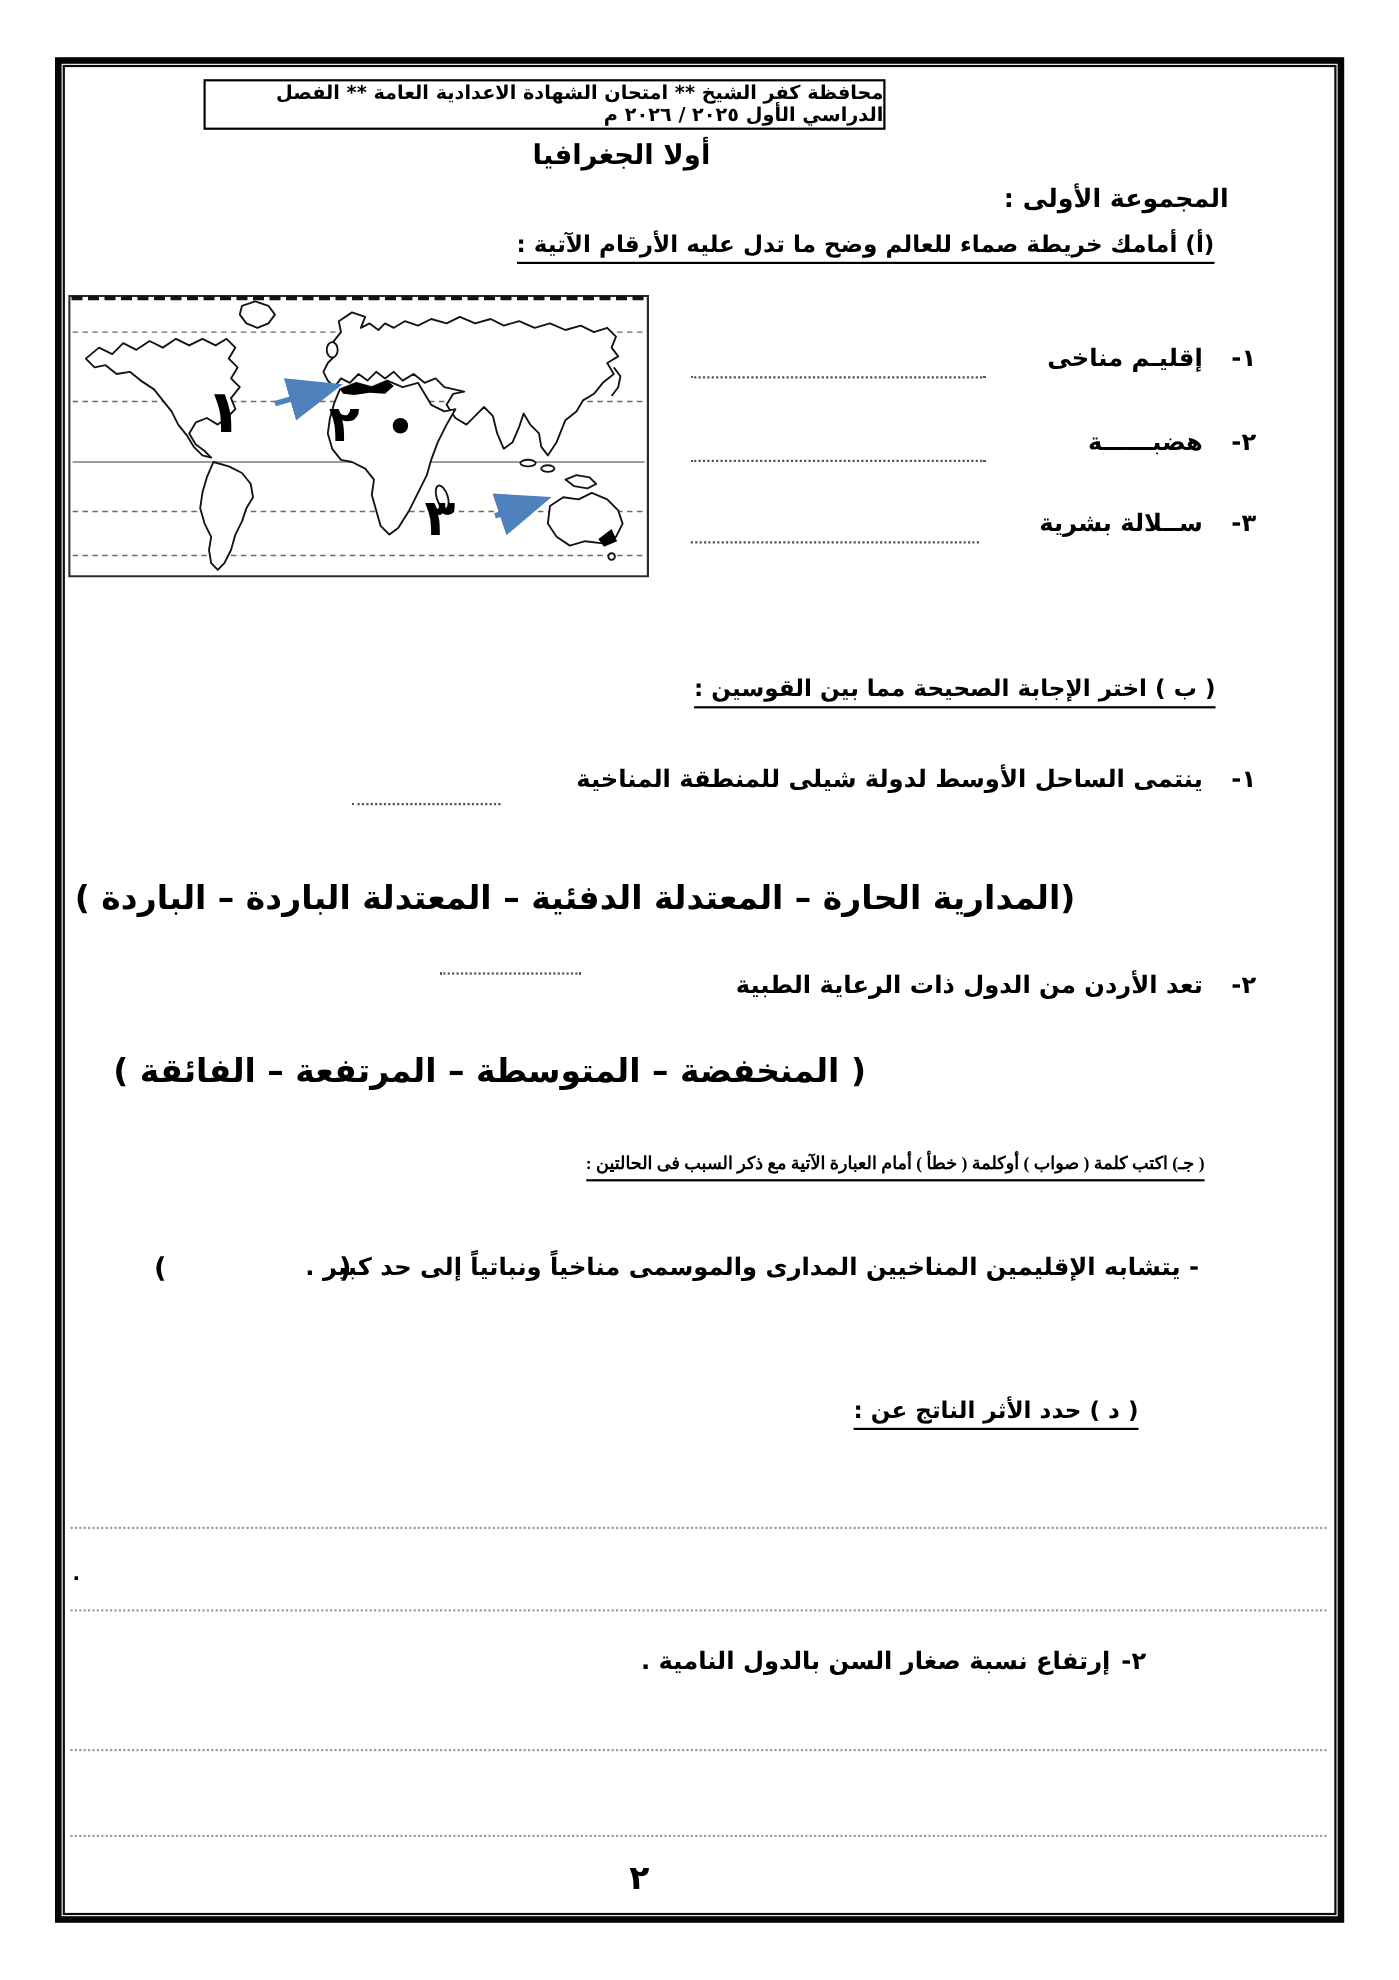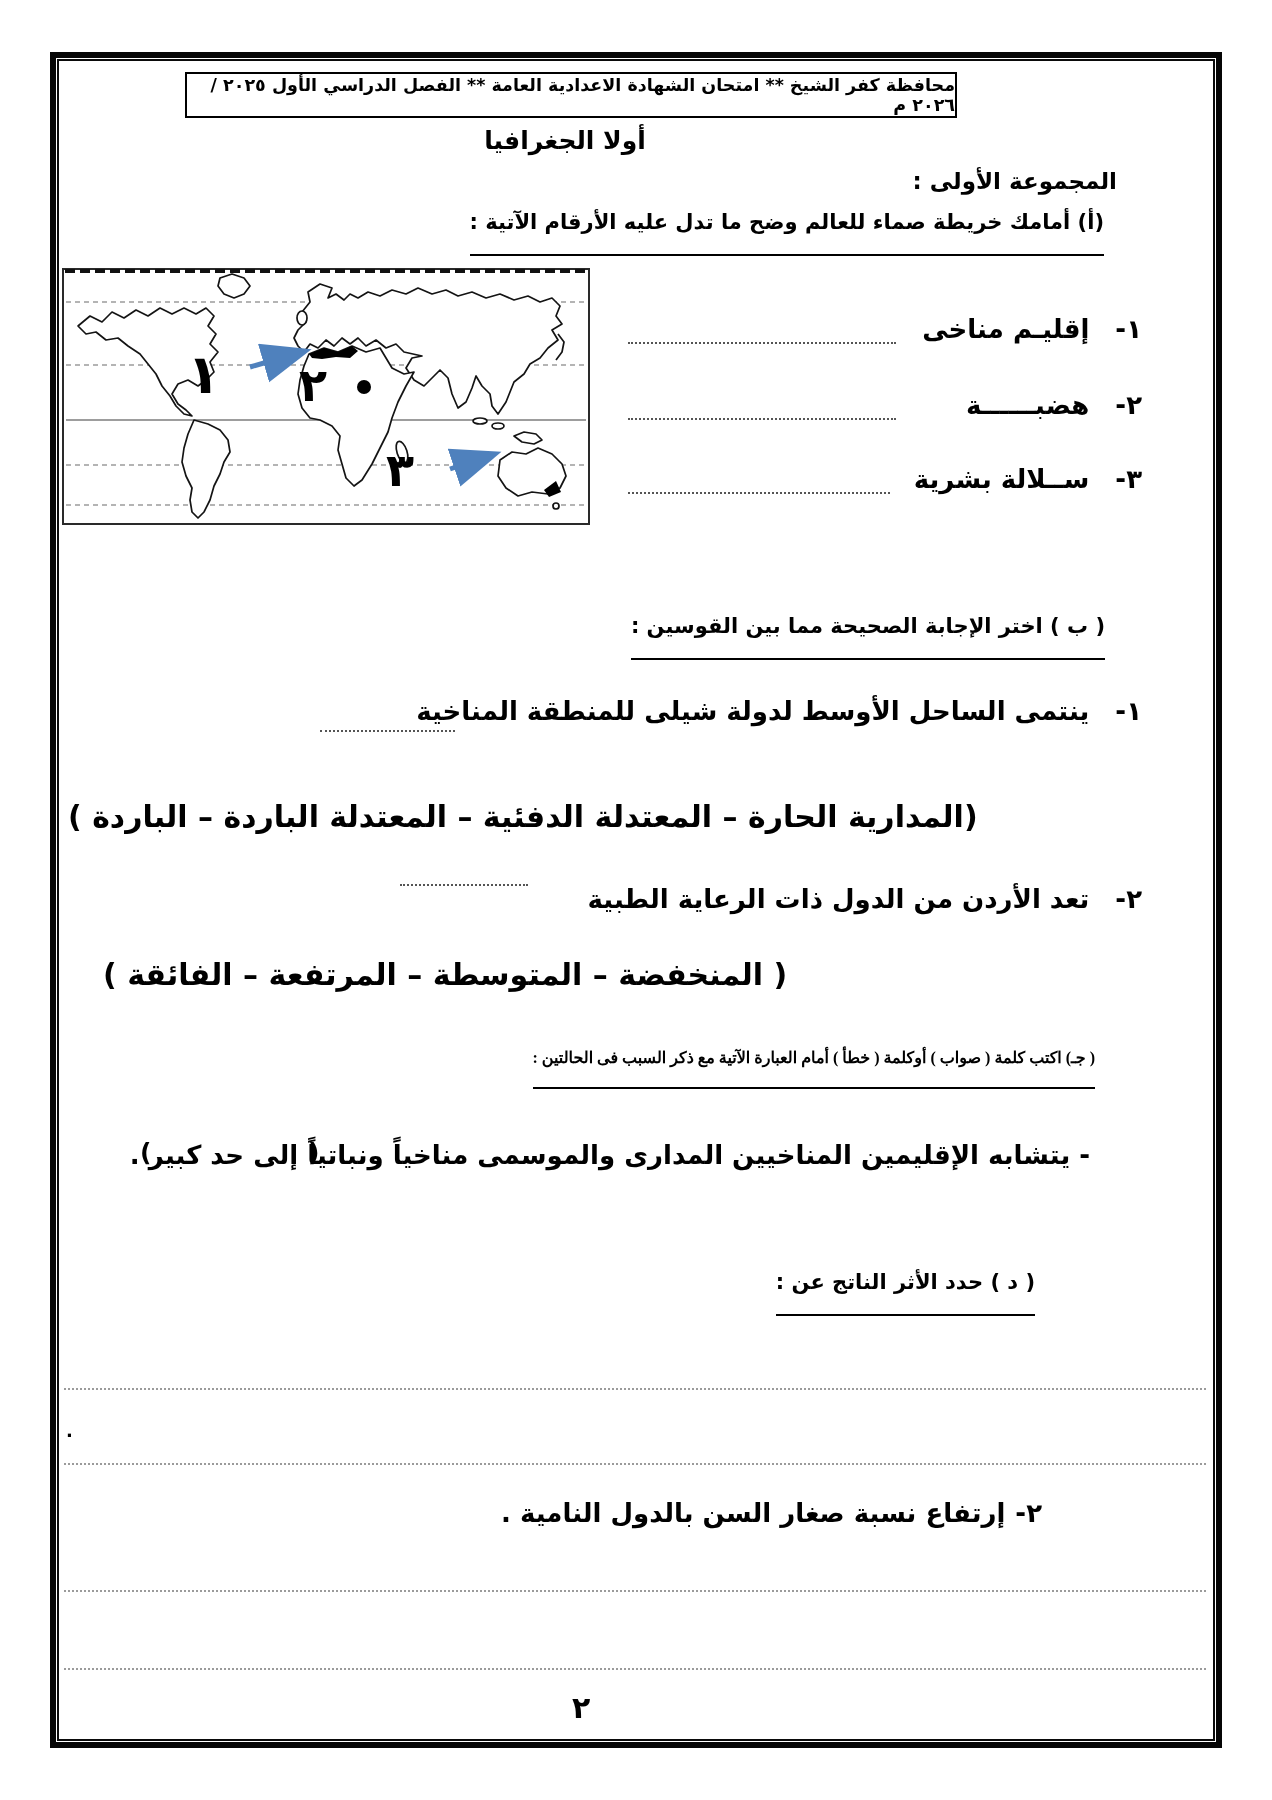--- a/index.html
+++ b/index.html
@@ -1,26 +1,26 @@
 <!DOCTYPE html>
 <html lang="ar" dir="rtl"><head>
 <meta charset="utf-8">
 <style>
   html,body{margin:0;padding:0;width:1272px;height:1800px;background:#ffffff;overflow:hidden;}
   body{font-family:"DejaVu Sans",sans-serif;font-weight:bold;color:#000;}
   .page{position:relative;width:1272px;height:1800px;direction:rtl;}
   .frame{position:absolute;left:50px;top:52px;width:1172px;height:1696px;border:6px solid #050505;box-sizing:border-box;}
   .frame-inner{position:absolute;inset:1px;border:2px solid #0a0a0a;}
   .abs{position:absolute;white-space:pre;}
-  .header-box{position:absolute;left:185px;top:72px;width:772px;height:46px;border:2px solid #000;box-sizing:border-box;
+  .header-box{position:absolute;left:185px;top:72px;width:620px;height:46px;border:2px solid #000;box-sizing:border-box;
               display:flex;align-items:center;justify-content:center;font-size:17.5px;letter-spacing:.2px;}
   .big-title{position:absolute;left:365px;top:126px;width:400px;text-align:center;font-size:25px;}
   .group-title{position:absolute;right:155px;top:168px;font-size:23px;}
-  .sec-head{position:absolute;font-size:21px;border-bottom:2.5px solid #000;padding-bottom:20px;}
-  .q-line{position:absolute;font-size:26px;}
+  .sec-head{position:absolute;font-size:21px;border-bottom:2.5px solid #000;padding-bottom:4px;}
+  .q-line{position:absolute;font-size:22px;}
   .q-num{margin-left:26px;}
   .opt-line{position:absolute;font-size:30px;margin-top:24px;}
   .ans-dots{position:absolute;height:18px;border-bottom:2px dotted #555;}
   .dotline{position:absolute;height:0;border-top:2px dotted #9b9b9b;}
   .stray-dot{position:absolute;font-size:18px;}
   .answer-parens{position:absolute;font-size:25px;white-space:pre;direction:ltr;}
   .page-num{position:absolute;left:572px;top:1690px;font-size:30px;}
   svg text{font-family:"DejaVu Sans",sans-serif;font-weight:bold;}
 </style>
 </head>

